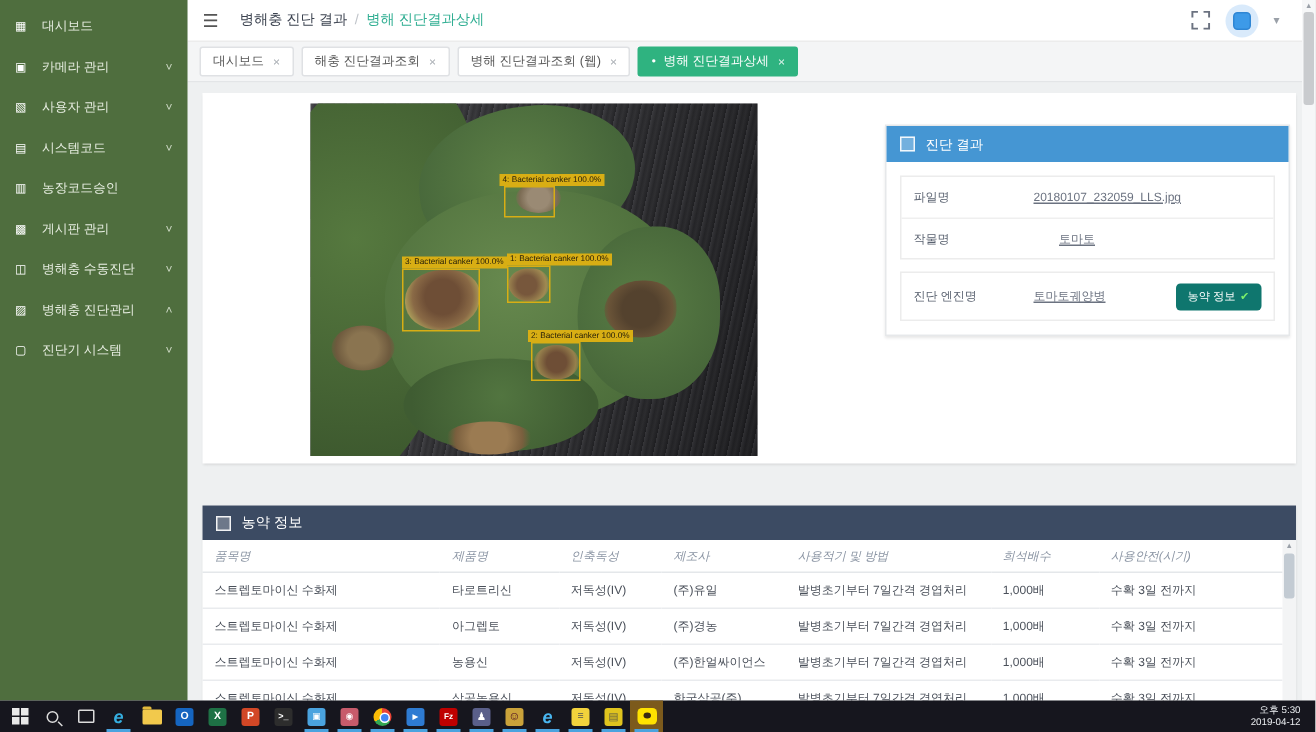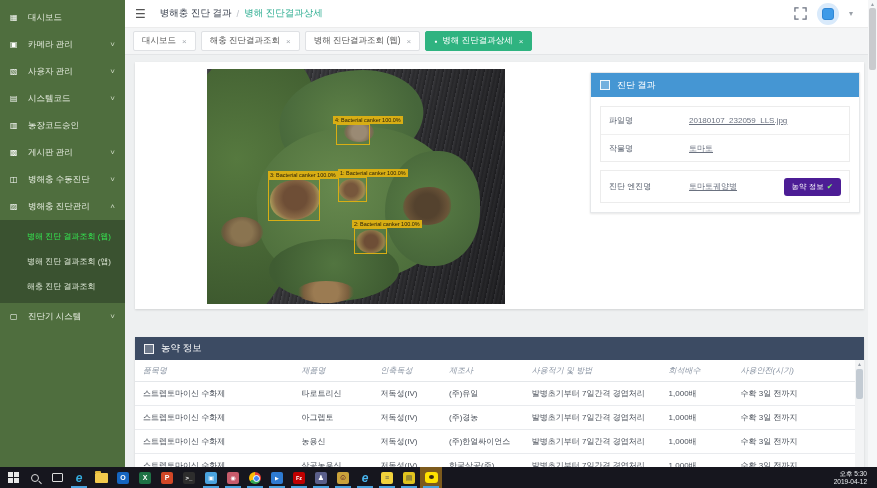--- a/index.html
+++ b/index.html
@@ -52,31 +52,31 @@
     background:
       linear-gradient(105deg, rgba(200,200,205,.14), rgba(20,20,22,.35)),
       repeating-linear-gradient(102deg,#3d3d41 0px,#232326 3px,#2e2e31 5px,#1b1b1e 8px);
   }
   .leaf { position:absolute; }
   .lesion { position:absolute; }
   .dbox { position:absolute; border:1px solid #d8ae14; z-index:5; }
   .dlabel { position:absolute; background:#d8ae14; color:#27200a; font-size:5.5px; line-height:8px; padding:0 2px; white-space:nowrap; z-index:6; }
 
   
-  .diag { position:absolute; left:455px; top:10px; width:270px; background:#fff; border:1px solid #e6e8ea; box-shadow:0 1px 2px rgba(0,0,0,.1); }
+  .diag { position:absolute; left:455px; top:21px; width:270px; background:#fff; border:1px solid #e6e8ea; box-shadow:0 1px 2px rgba(0,0,0,.1); }
   .diag-head { height:24px; background:#4596d3; display:flex; align-items:center; padding:0 9px; color:#fff; font-size:9px; }
   .diag-body { padding:9px; }
   .dgroup { border:1px solid #ececec; }
   .dgroup + .dgroup { margin-top:8px; }
   .drow { display:flex; align-items:center; min-height:27px; padding:0 8px; }
-  .drow + .drow { border-top:1px solid #efefef; }
+  .drow + .drow { border-top:1px solid #efefef;gap:17px; }
   .drow .dl { width:80px; flex:0 0 auto; font-size:8px; color:#5a6270; }
   .drow .dv { font-size:8px; color:#6b7280;text-decoration:underline; }
   .drow.tall { min-height:31px; }
-  .btn-blue { margin-left:auto; background:#4c1d95; color:#fff; border:none; border-radius:3px; font-size:7.5px; padding:4px 8px; cursor:pointer; white-space:nowrap; }
+  .btn-blue { margin-left:auto; background:#0f766e; color:#fff; border:none; border-radius:3px; font-size:7.5px; padding:4px 8px; cursor:pointer; white-space:nowrap; }
   .btn-blue .chk { color:#7bf06b; margin-left:3px; }
 
   
   .pest-card { top:282px; }
   .pest-card .card-head { background:#3c4b63; height:23px; }
   table.pest { width:100%; border-collapse:collapse; table-layout:fixed; }
   table.pest th { font-size:8px; color:#8a94a3; font-weight:normal; text-align:left; padding:5px 8px; border-bottom:1px solid #e4e7ea;font-style:italic; }
   table.pest td { font-size:8px; color:#4a505a; padding:6px 8px; border-bottom:1px solid #e9ebee; white-space:nowrap; overflow:hidden; }
   .tbl-wrap { position:relative; padding-right:9px; }
   .tbl-scroll { position:absolute; right:0; top:0; bottom:0; width:9px; background:#f3f4f5; }
@@ -143,31 +143,20 @@
     </div>
     <div class="side-item">
       <span class="ico">◫</span>
       <span>병해충 수동진단</span>
       <span class="chev">˅</span>
     </div>
     <div class="side-item">
       <span class="ico">▨</span>
       <span>병해충 진단관리</span>
       <span class="chev">˄</span>
-    </div>
-    <div class="submenu">
-      <div class="sub-item active">
-        <span>병해 진단 결과조회 (웹)</span>
-      </div>
-      <div class="sub-item">
-        <span>병해 진단 결과조회 (앱)</span>
-      </div>
-      <div class="sub-item">
-        <span>해충 진단 결과조회</span>
-      </div>
     </div>
     <div class="side-item">
       <span class="ico">▢</span>
       <span>진단기 시스템</span>
       <span class="chev">˅</span>
     </div>
   </nav>
 
   <div class="main">
 

